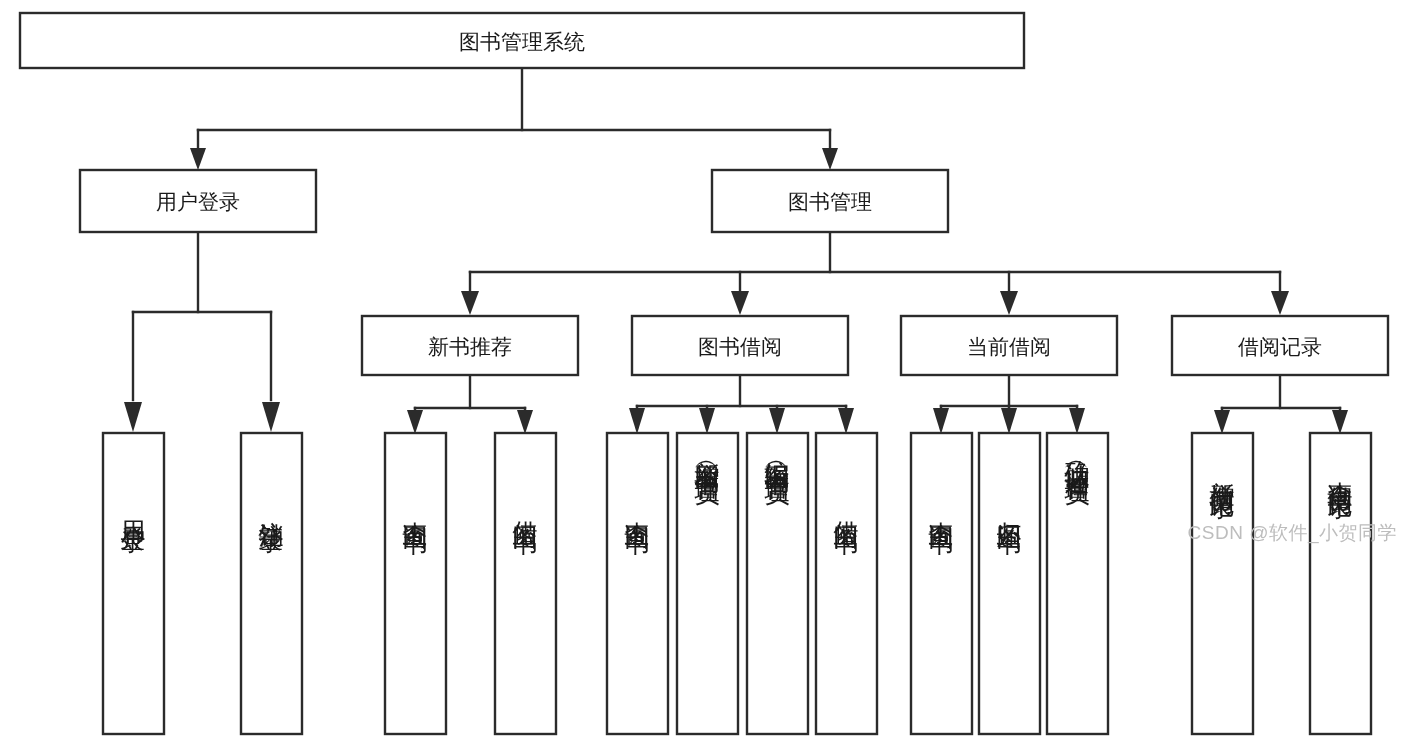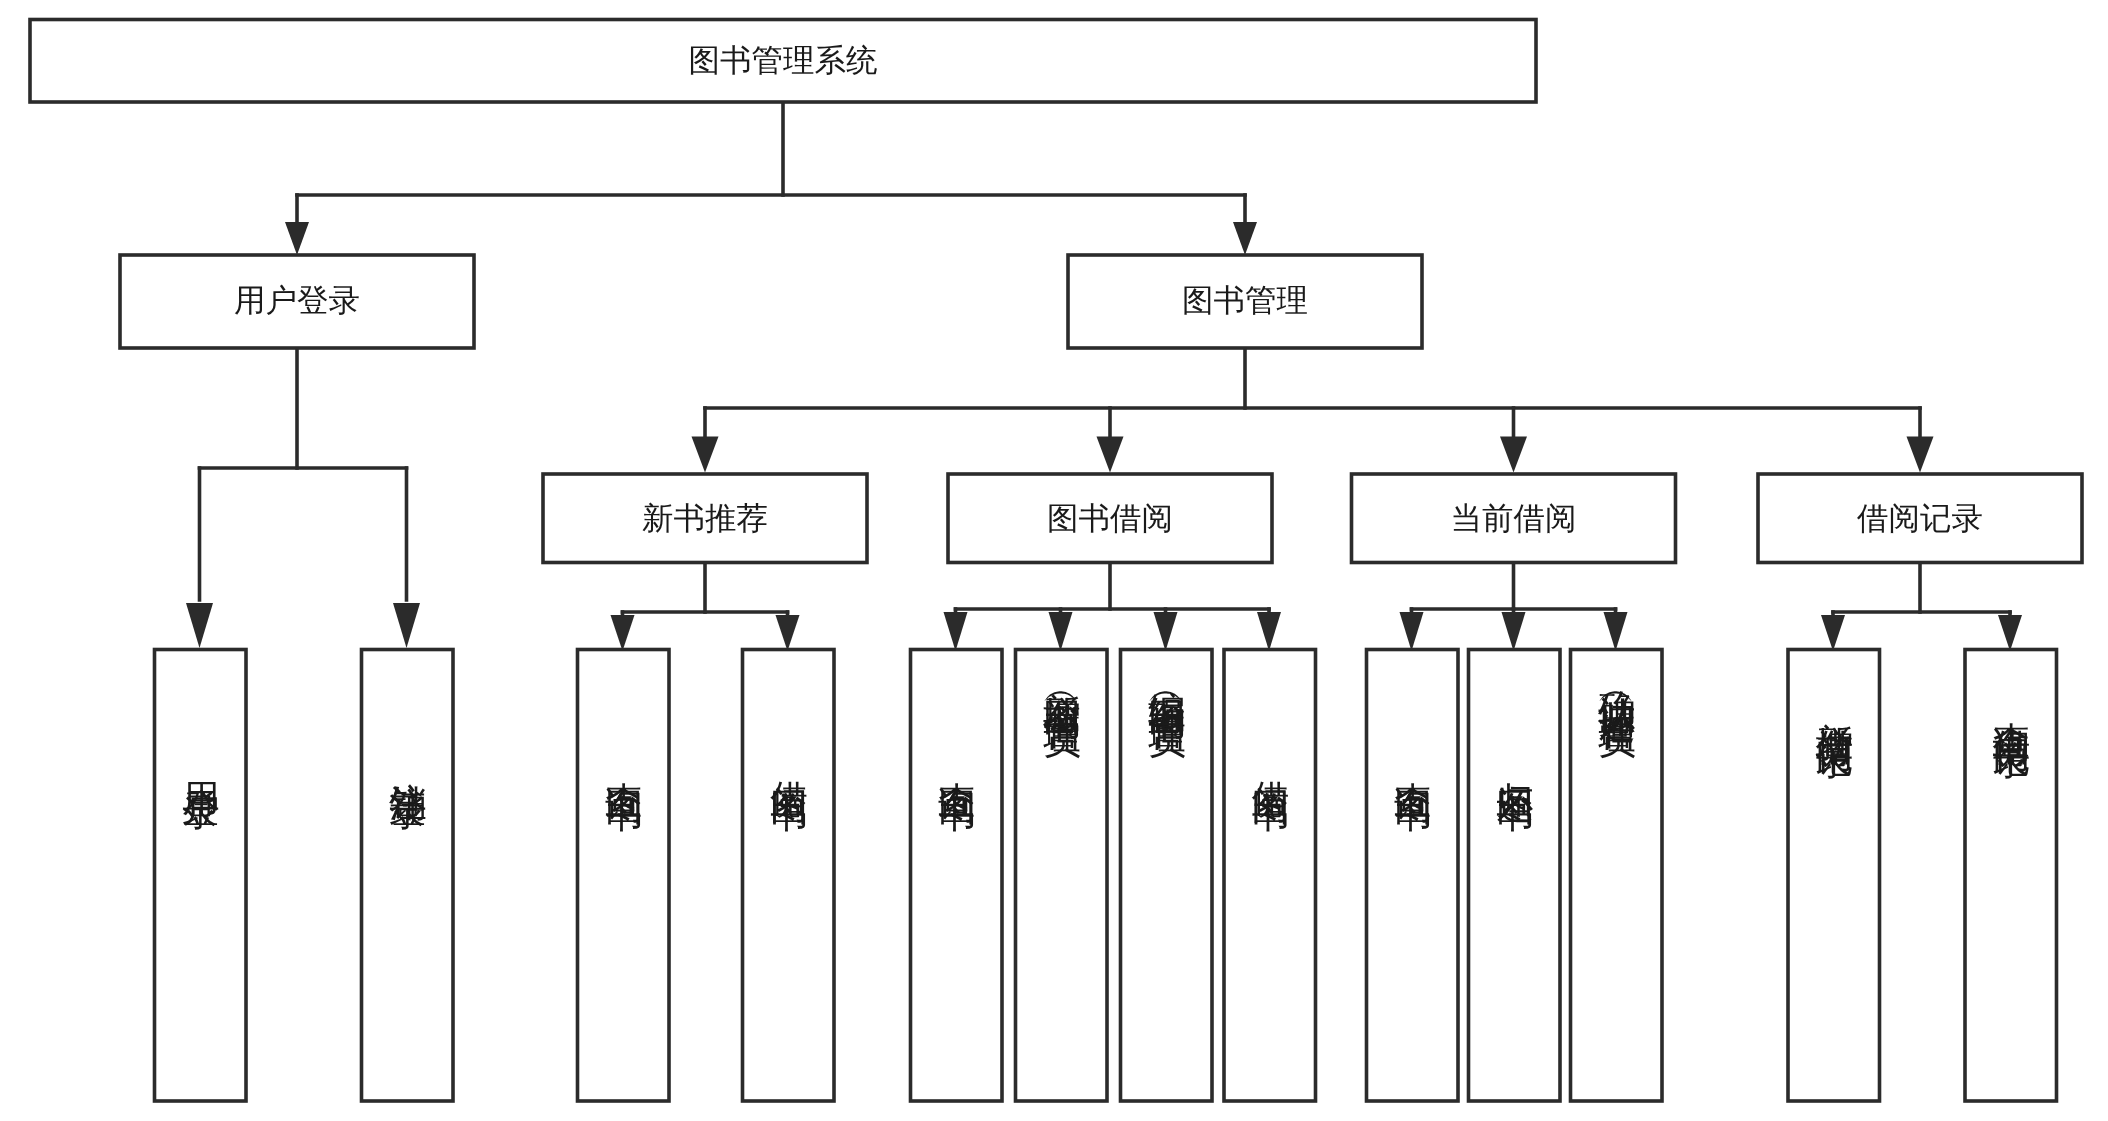--- a/index.html
+++ b/index.html
@@ -235,13 +235,14 @@
     <span class="leaf-label" style="margin-top:8px;">确认归还（管理员）</span>
   </div>
 
   <div class="leaf-label-wrap" style="left:1192px; top:433px; width:61px; height:301px;">
     <span class="leaf-label" style="margin-top:28px;">新增借阅记录</span>
   </div>
   <div class="leaf-label-wrap" style="left:1310px; top:433px; width:61px; height:301px;">
     <span class="leaf-label" style="margin-top:28px;">查询借阅记录</span>
   </div>
 
+  <div class="watermark">CSDN @软件_小贺同学</div>
 </div>
 
 </body></html>

